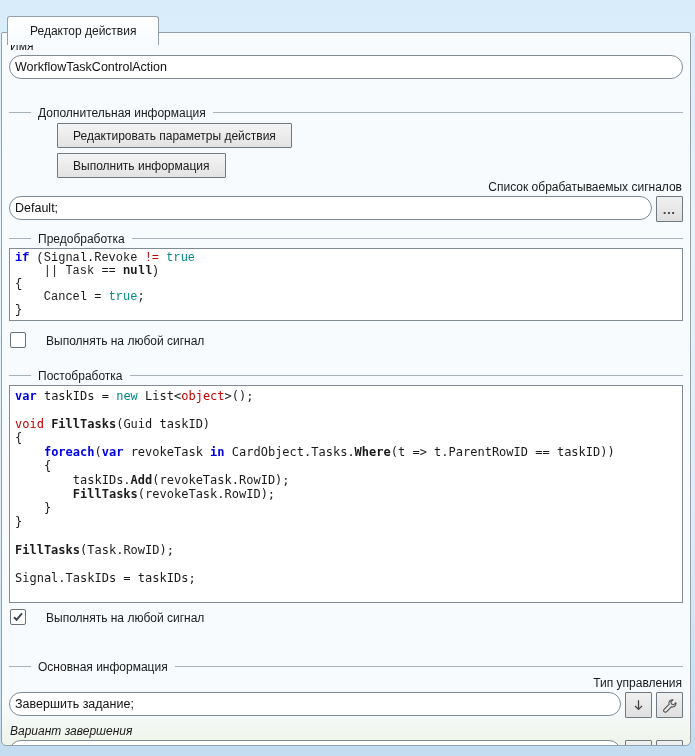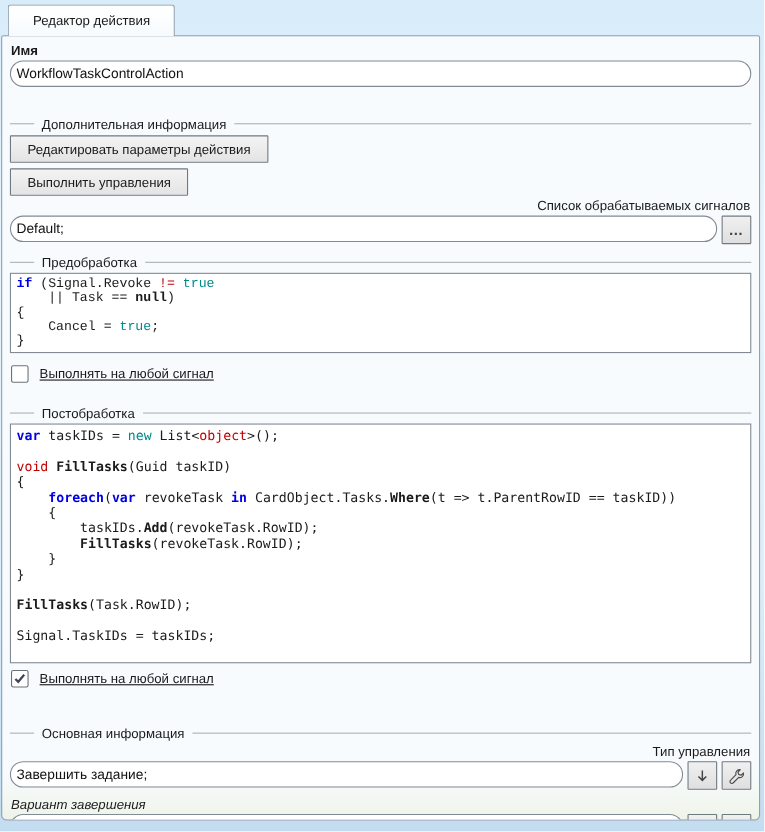--- a/index.html
+++ b/index.html
@@ -6,21 +6,21 @@
   html,body { width:695px; height:756px; overflow:hidden; }
   body { font-family: "Liberation Sans", sans-serif; font-size:12px; color:#1a1a1a; }
 
   .stage{
     position:relative; width:695px; height:756px;
     background: linear-gradient(180deg,#d8ecfa 0%,#e7f3fc 30%,#dcedf9 70%,#c3dcef 100%);
   }
 
   
   .tab{
-    position:absolute; top:4px; left:7px; height:29px; z-index:2;
+    position:absolute; top:16px; left:7px; height:29px; z-index:2;
     padding:0 22px; display:flex; align-items:center;
     background:linear-gradient(180deg,#ffffff,#f7fbfe);
     border:1px solid #95a0ad; border-bottom:none; border-radius:3px 3px 0 0;
   }
 
   
   .panel{
     position:absolute; top:32px; left:1px; right:4px; bottom:10px;
     background:linear-gradient(180deg,#f7fbfe 0%,#f7fbfe 94%,#eff4e9 100%);
     border:1px solid #95a0ad; border-radius:2px 2px 5px 5px;
@@ -37,21 +37,21 @@
   .group-sep{ display:flex; align-items:center; height:15px; }
   .group-sep .line{ height:0; border-top:1px solid #a9b2ba; }
   .group-sep .line.short{ width:22px; }
   .group-sep .line.fill{ flex:1; }
   .group-sep .gtext{ margin:0 7px; white-space:nowrap; }
 
   .btn{
     display:inline-flex; align-items:center; justify-content:center;
     height:25px; padding:0 15px; font:12px "Liberation Sans",sans-serif; color:#1a1a1a;
     background:linear-gradient(180deg,#f4f4f4,#e3e3e3);
-    border:1px solid #707880; border-radius:1px; cursor:pointer;
+    border:1px solid #707880; border-radius:1px; cursor:pointer;margin-left:48px;
   }
 
   .field-row{ display:flex; align-items:stretch; gap:4px; }
   .field-row .textbox{ flex:1; }
   .sq-btn{
     width:27px; height:26px; flex:0 0 27px; display:flex; align-items:center; justify-content:center;
     background:linear-gradient(180deg,#f0f0f0,#dfdfdf);
     border:1px solid #707880; border-radius:1px; cursor:pointer;
     font-weight:bold; color:#444; letter-spacing:1px;
   }
@@ -62,30 +62,30 @@
     font-family:"DejaVu Sans Mono","Liberation Mono",monospace; font-size:12px;
     white-space:pre; overflow:hidden; color:#1b1b1b;
   }
   .codebox.pre .cl{ line-height:13px; }
   .codebox.post .cl{ line-height:14px; }
   .tk-k{ color:#0000e6; font-weight:bold; }
   .tk-t{ color:#008b8b; }
   .tk-r{ color:#c00000; }
   .tk-b{ font-weight:bold; }
 
-  .check-row{ display:flex; align-items:center; gap:10px; margin-left:1px;text-decoration:underline; }
+  .check-row{ display:flex; align-items:flex-end; gap:20px; margin-left:1px; }
   .checkbox{
     width:16px; height:16px; background:#fff; border:1px solid #6b7178; border-radius:2px;
     display:flex; align-items:center; justify-content:center; cursor:pointer;
   }
   .checkbox svg{ display:none; }
   .checkbox.checked svg{ display:block; }
 
   
-  .mt-name-lbl{ margin-top:0;font-weight:bold; }
+  .mt-name-lbl{ margin-top:0; }
   .mt-grp-add{ margin-top:26px; }
   .mt-btn1{ margin-top:3px; }
   .mt-btn2{ margin-top:5px; }
   .mt-sig-lbl{ margin-top:2px;text-align:right; }
   .mt-grp-pre{ margin-top:9px; }
   .mt-code1{ margin-top:2px;font-family:Liberation Mono, monospace; }
   .mt-chk1{ margin-top:11px; }
   .mt-grp-post{ margin-top:20px; }
   .mt-code2{ margin-top:2px; }
   .mt-chk2{ margin-top:6px; }
@@ -110,21 +110,21 @@
     <div class="group-sep mt-grp-add">
       <span class="line short"></span>
       <span class="gtext">Дополнительная информация</span>
       <span class="line fill"></span>
     </div>
 
     <div class="mt-btn1">
       <button class="btn">Редактировать параметры действия</button>
     </div>
     <div class="mt-btn2">
-      <button class="btn">Выполнить управления</button>
+      <button class="btn">Выполнить информация</button>
     </div>
 
     <label class="lbl mt-sig-lbl">Список обрабатываемых сигналов</label>
     <div class="field-row">
       <input class="textbox" value="Default;" style="">
       <button class="sq-btn">
         <span>…</span>
       </button>
     </div>
 

